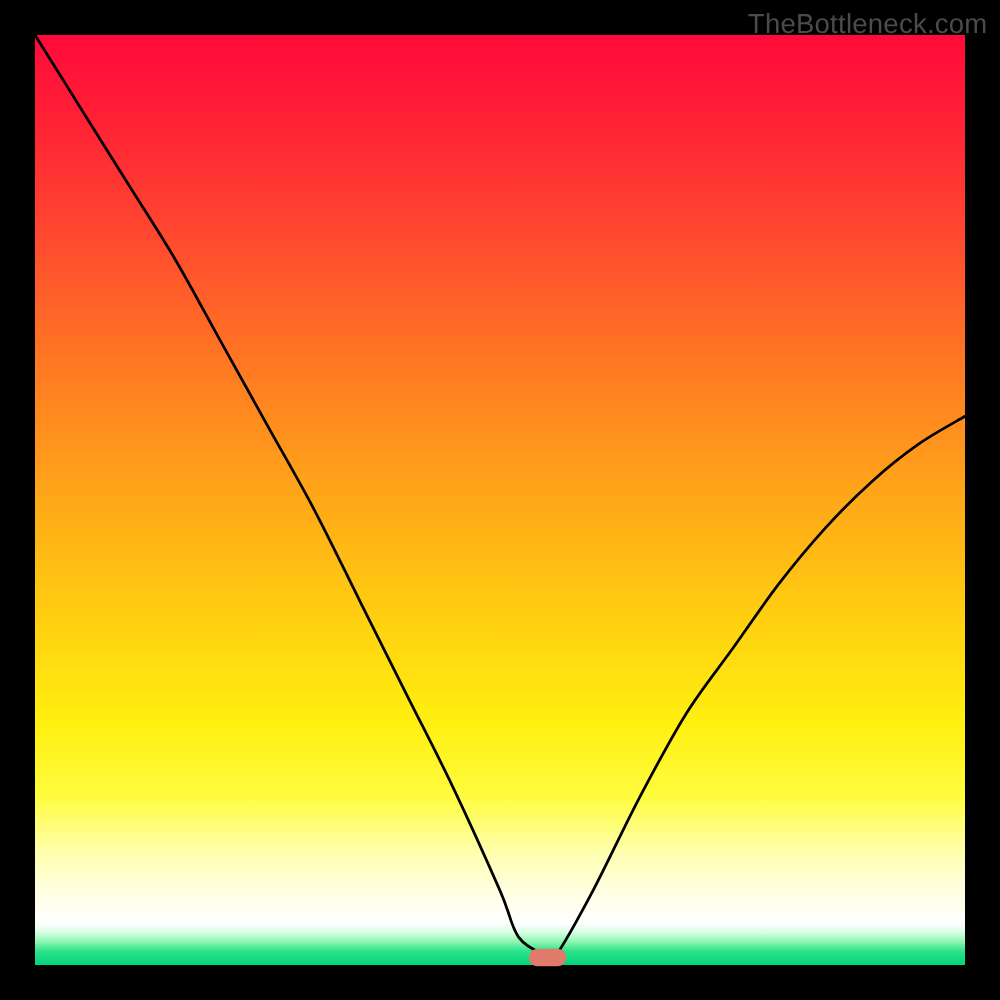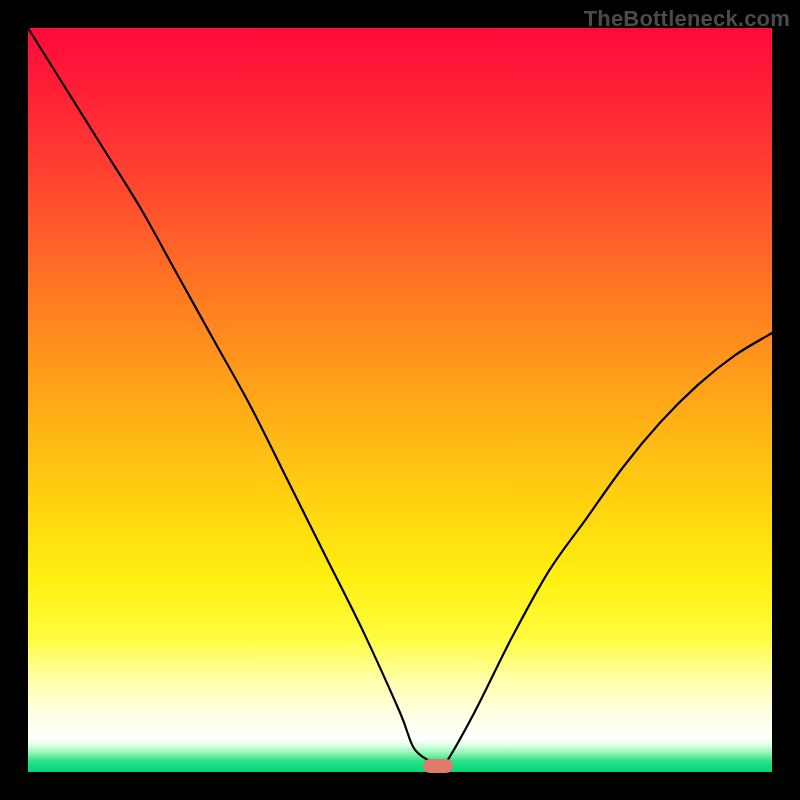--- a/index.html
+++ b/index.html
@@ -42,21 +42,21 @@
       #2de38a 98.5%,
       #00d47c 100%
     );
   }
   .watermark {
     position: absolute;
     top: 6px;
     right: 10px;
     color: #4b4b4b;
     font-size: 22px;
-    font-weight: 700;
+    font-weight: 400;
     letter-spacing: 0.2px;
     user-select: none;
   }
   svg.curve {
     position: absolute;
     left: 0;
     top: 0;
     width: 744px;
     height: 744px;
     overflow: visible;

